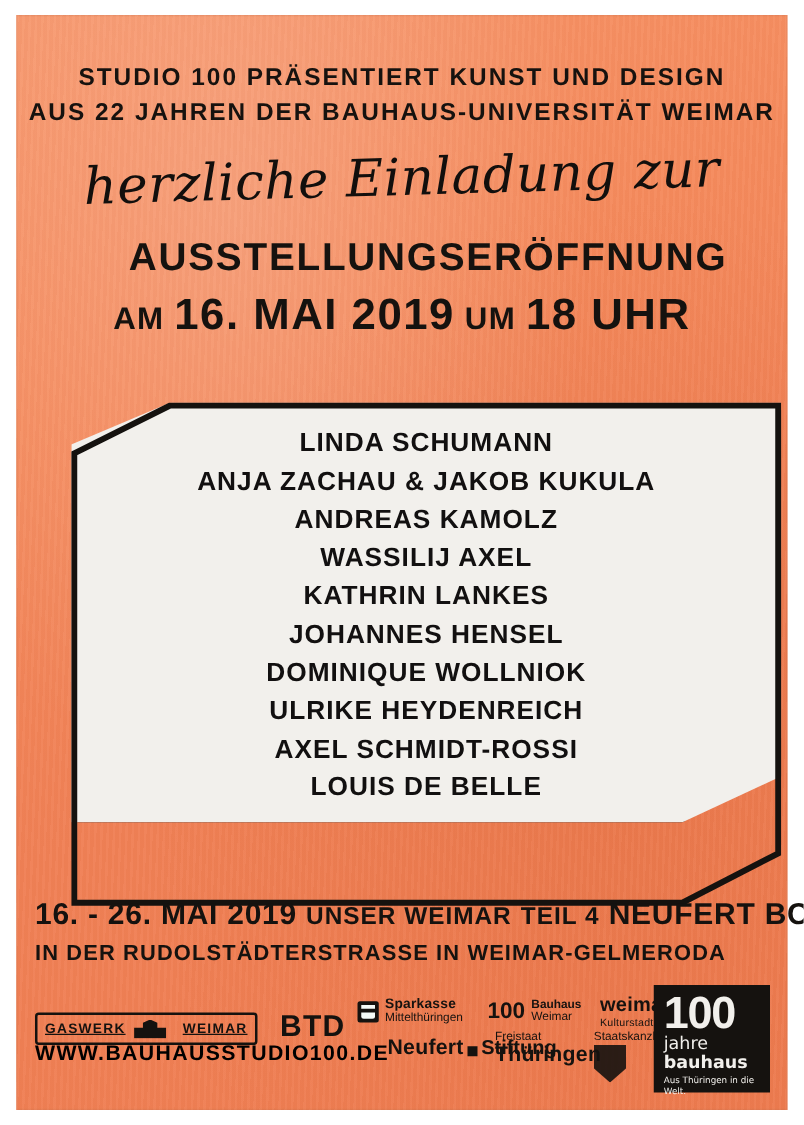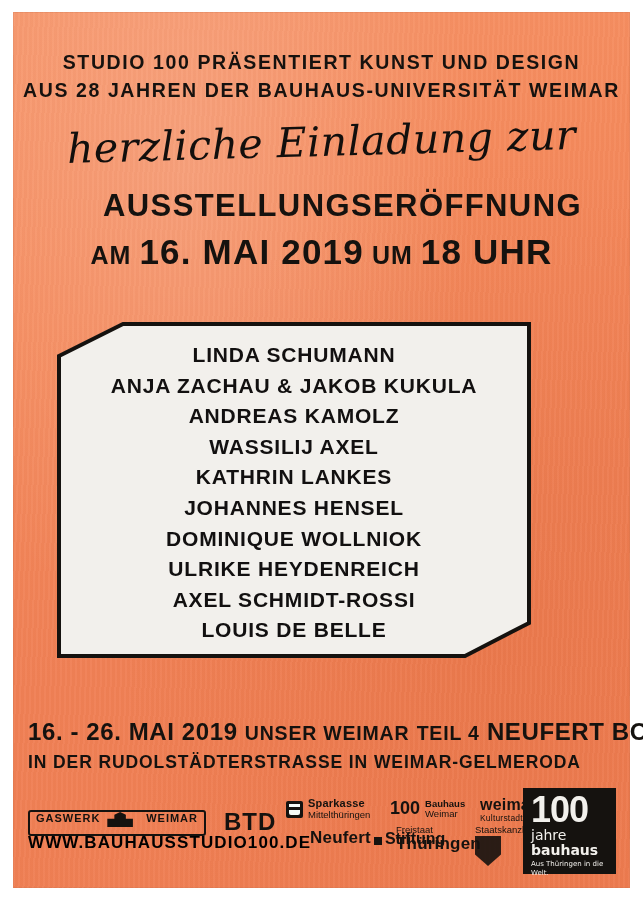--- a/index.html
+++ b/index.html
@@ -104,21 +104,21 @@
   .bigline.l2 .big {
     font-size: 35px;
     letter-spacing: 1.2px;
   }
 
   
   .hex-wrap {
     position: absolute;
     left: 57px;
     top: 322px;
-    width: 474px;
+    width: 568px;
     height: 336px;
   }
   .hex {
     position: absolute;
     inset: 0;
     background: #f2f0ec;
     clip-path: polygon(0% 10%, 14% 0%, 100% 0%, 100% 89%, 86% 100%, 0% 100%);
     box-shadow: 5px 6px 0 0 rgba(20,18,16,0.92);
   }
   .hex-outline {
@@ -198,24 +198,25 @@
 
   
   .logo-gaswerk {
     left: 0;
     top: 10px;
     width: 178px;
     height: 26px;
     border: 2.5px solid #15120f;
     border-radius: 3px;
     display: flex;
-    align-items: flex-start;
+    align-items: center;
     justify-content: space-between;
     padding: 0 6px;
     box-sizing: border-box;
+    text-decoration: underline;
   }
   .logo-gaswerk span {
     font-size: 11px;
     font-weight: bold;
     letter-spacing: 1px;
   }
   .gw-mark {
     width: 32px;
     height: 15px;
     background: #15120f;
@@ -414,21 +415,21 @@
 </head>
 <body>
 
 <div id="poster">
   <div class="sheet"></div>
 
   <div class="content">
 
     <div class="head">
       <div class="line">STUDIO 100  PRÄSENTIERT  KUNST UND DESIGN</div>
-      <div class="line">AUS 28 JAHREN  DER BAUHAUS-UNIVERSITÄT WEIMAR</div>
+      <div class="line">AUS 22 JAHREN  DER BAUHAUS-UNIVERSITÄT WEIMAR</div>
     </div>
 
     <div class="script">herzliche Einladung zur</div>
 
     <div class="bigline l1">AUSSTELLUNGSERÖFFNUNG</div>
 
     <div class="bigline l2">
       <span>AM</span>
       <span class="big">16. MAI 2019</span>
       <span>UM</span>

